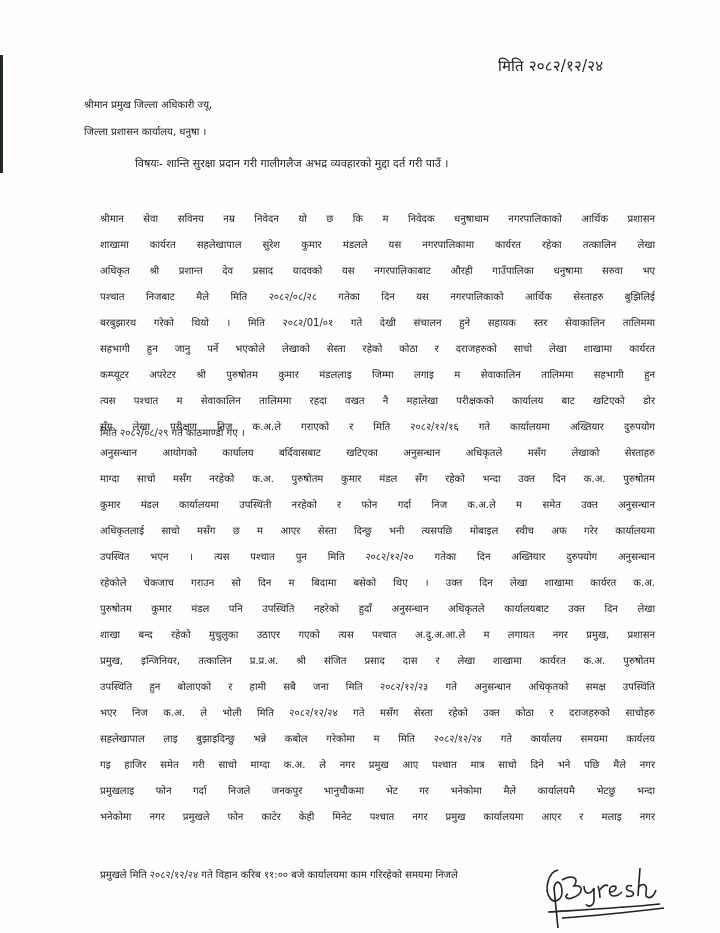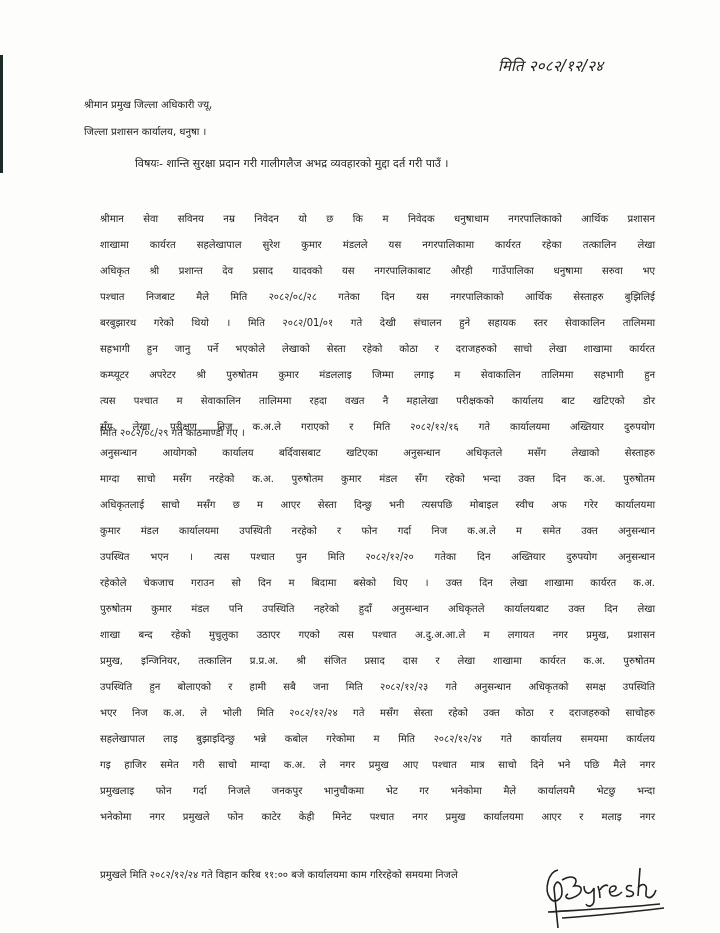--- a/index.html
+++ b/index.html
@@ -9,21 +9,21 @@
     font-family: "DejaVu Sans", sans-serif;
     color: #1c1c1c;
     position: relative;
   }
   .edge-mark {
     position: absolute; left: 0; top: 55px; width: 3px; height: 118px;
     background: #1f2a2a;
   }
   .date {
     position: absolute; top: 55px; left: 498px;
-    font-size: 15px; letter-spacing: 0.2px; font-style: italic;
+    font-size: 15px; letter-spacing: 0.2px;
   }
   .addressee {
     position: absolute; top: 91px; left: 84px;
     font-size: 10px; line-height: 27px;
   }
   .subject {
     position: absolute; top: 155px; left: 135px;
     font-size: 11px; white-space: nowrap;
   }
   .para {
@@ -61,22 +61,22 @@
     <span class="ln">बरबुझारथ गरेको थियो । मिति २०८२/01/०१ गते देखी संचालन हुने  सहायक स्तर सेवाकालिन तालिममा</span>
     <span class="ln">सहभागी हुन जानु पर्ने भएकोले लेखाको सेस्ता रहेको कोठा र दराजहरुको साचो लेखा शाखामा कार्यरत</span>
     <span class="ln">कम्प्यूटर अपरेटर श्री पुरुषोतम कुमार मंडललाइ जिम्मा लगाइ म सेवाकालिन तालिममा सहभागी हुन</span>
     <span class="ln last">मिति २०८२/०८/२९ गते काठमाण्डौ गए ।</span>
   </div>
 <div class="para" id="p2">
     <span class="ln">त्यस पश्चात म सेवाकालिन तालिममा रहदा वखत नै महालेखा परीक्षकको कार्यालय बाट खटिएको डोर</span>
     <span class="ln">सँग लेखा परीक्षण निज क.अ.ले गराएको र मिति २०८२/१२/१६ गते कार्यालयमा अख्तियार दुरुपयोग</span>
     <span class="ln">अनुसन्धान आयोगको कार्यालय बर्दिवासबाट खटिएका अनुसन्धान अधिकृतले मसँग लेखाको सेस्ताहरु</span>
     <span class="ln">माग्दा साचो मसँग नरहेको क.अ. पुरुषोतम कुमार मंडल सँग रहेको भन्दा उक्त दिन क.अ. पुरुषोतम</span>
+    <span class="ln">कुमार मंडल कार्यालयमा उपस्थिती नरहेको र फोन गर्दा निज क.अ.ले म समेत उक्त अनुसन्धान</span>
     <span class="ln">अधिकृतलाई  साचो मसँग छ म आएर सेस्ता दिन्छु भनी त्यसपछि मोबाइल स्वीच अफ गरेर कार्यालयमा</span>
-    <span class="ln">कुमार मंडल कार्यालयमा उपस्थिती नरहेको र फोन गर्दा निज क.अ.ले म समेत उक्त अनुसन्धान</span>
     <span class="ln">उपस्थित भएन । त्यस पश्चात पुन मिति २०८२/१२/२० गतेका दिन अख्तियार दुरुपयोग अनुसन्धान</span>
     <span class="ln">रहेकोले चेकजाच गराउन सो दिन म बिदामा बसेको थिए । उक्त दिन लेखा शाखामा कार्यरत क.अ.</span>
     <span class="ln">पुरुषोतम कुमार मंडल पनि उपस्थिति नहरेको हुदाँ अनुसन्धान अधिकृतले कार्यालयबाट उक्त दिन लेखा</span>
     <span class="ln">शाखा बन्द रहेको मुचुलुका उठाएर गएको त्यस पश्चात अ.दु.अ.आ.ले म लगायत नगर प्रमुख, प्रशासन</span>
     <span class="ln">प्रमुख, इन्जिनियर, तत्कालिन प्र.प्र.अ. श्री संजित प्रसाद दास र लेखा शाखामा कार्यरत क.अ. पुरुषोतम</span>
     <span class="ln">उपस्थिति हुन बोलाएको र हामी सबै जना मिति २०८२/१२/२३ गते अनुसन्धान अधिकृतको समक्ष उपस्थिति</span>
     <span class="ln">भएर निज क.अ. ले भोली मिति २०८२/१२/२४ गते मसँग सेस्ता रहेको उक्त कोठा र दराजहरुको साचोहरु</span>
     <span class="ln">सहलेखापाल लाइ बुझाइदिन्छु भन्ने कबोल गरेकोमा म मिति २०८२/१२/२४ गते कार्यालय समयमा कार्यलय</span>
     <span class="ln">गइ हाजिर समेत गरी साचो माग्दा क.अ. ले नगर प्रमुख आए पश्चात मात्र साचो दिने भने पछि मैले नगर</span>
     <span class="ln">प्रमुखलाइ फोन गर्दा निजले जनकपुर भानुचौकमा भेट गर भनेकोमा मैले कार्यालयमै भेटछु भन्दा</span>

